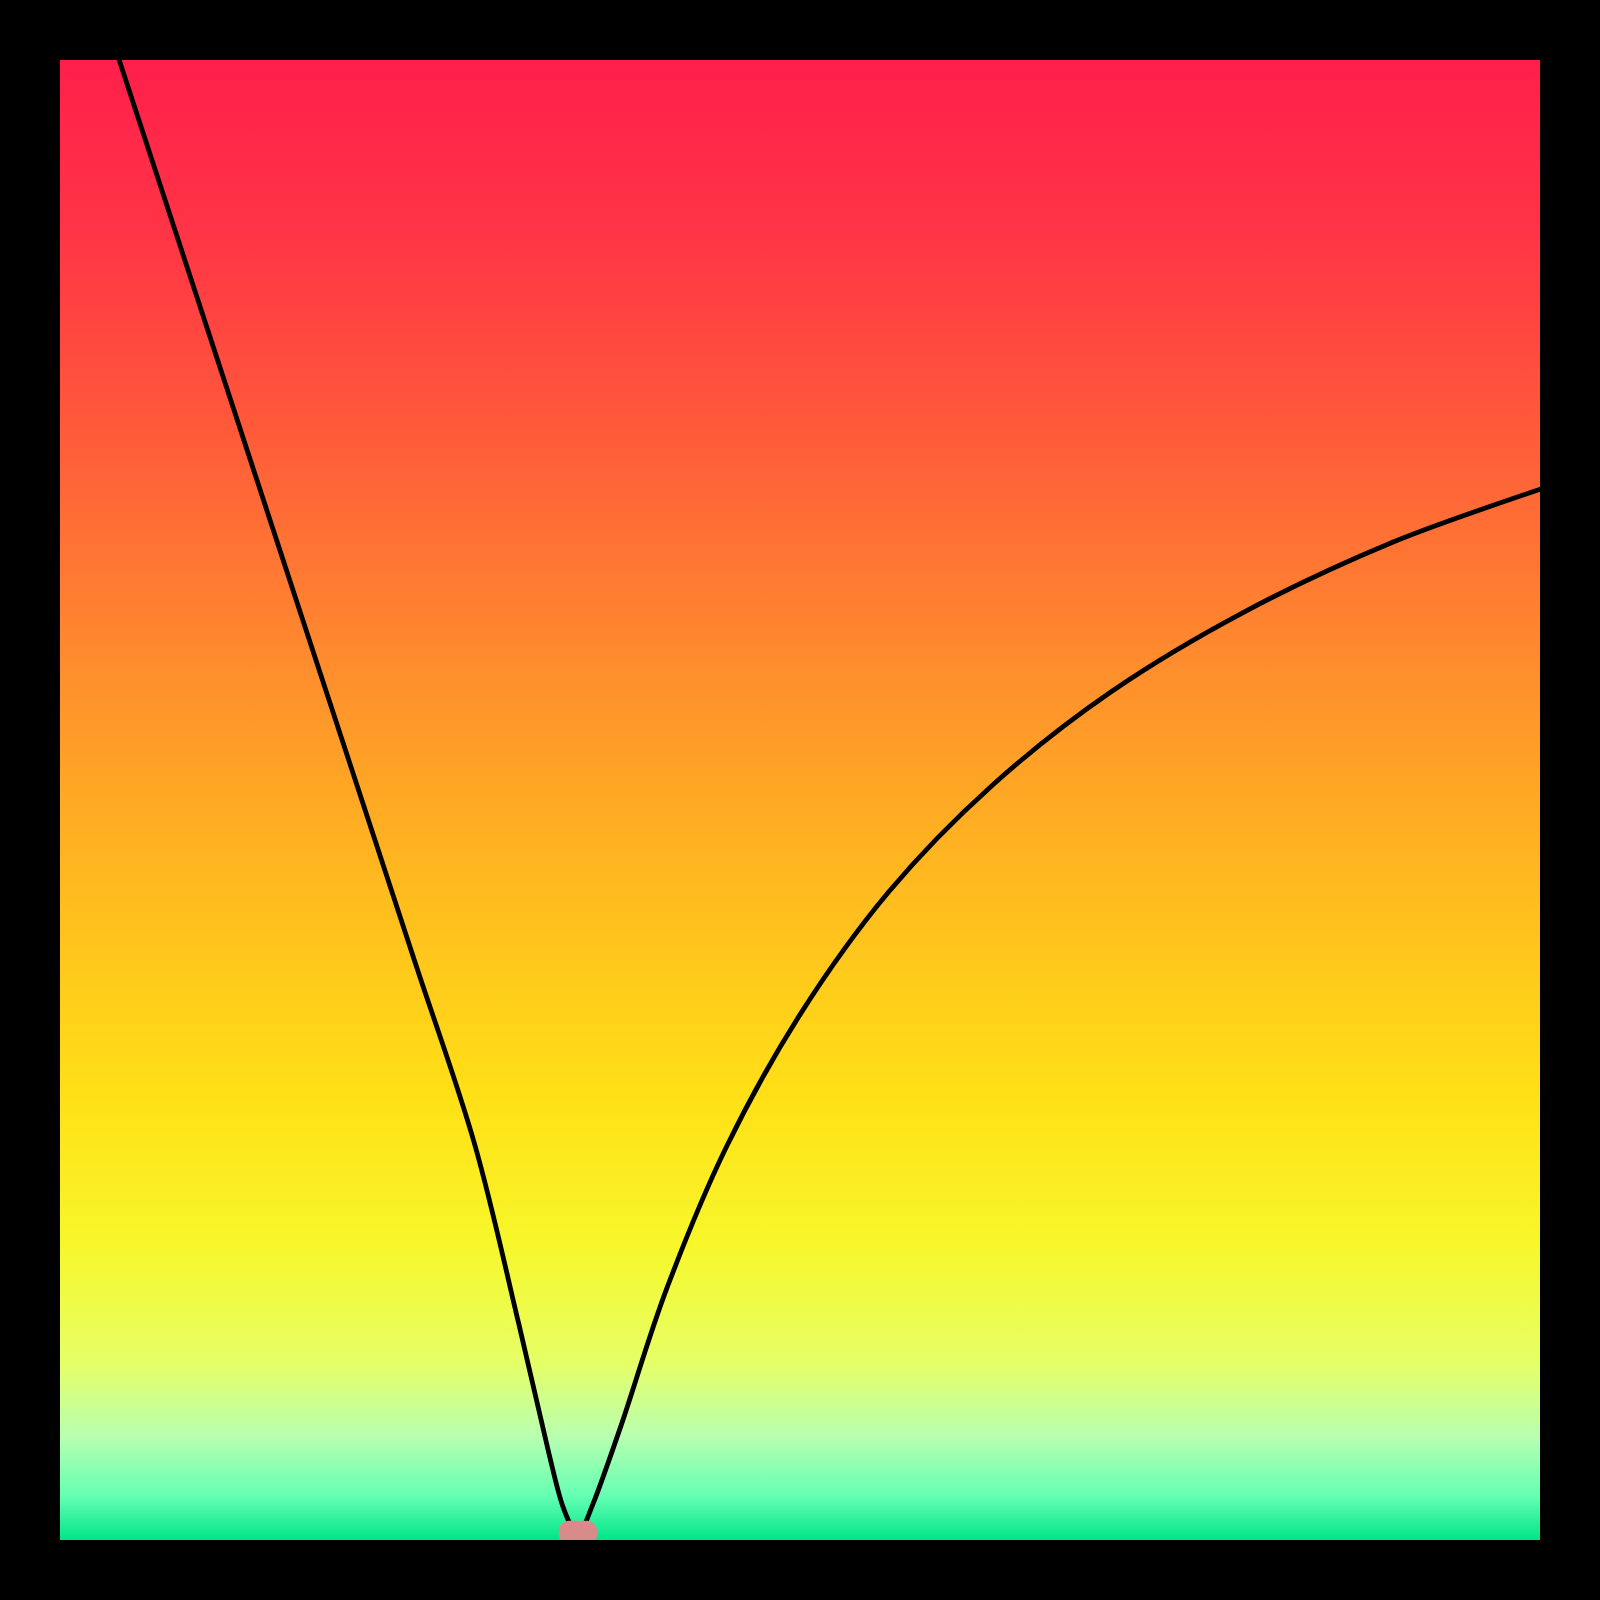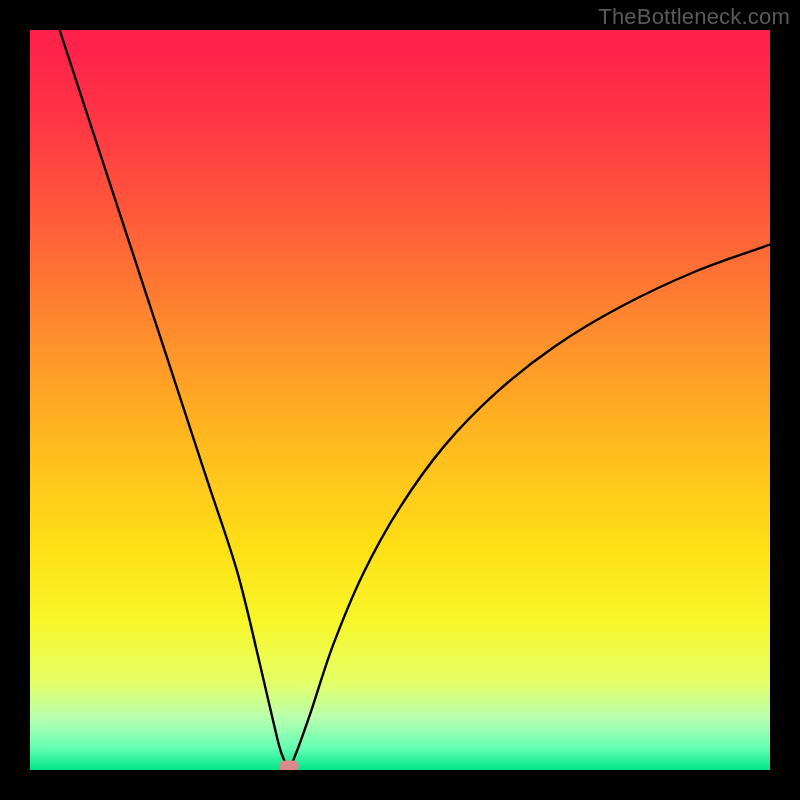--- a/index.html
+++ b/index.html
@@ -39,21 +39,20 @@
     display: block;
     width: 740px;
     height: 740px;
   }
 </style>
 </head>
 <body>
 
 <div class="frame">
 
-  <div class="watermark">TheBottleneck.com</div>
 
   <div class="plot-area">
     <svg class="plot-svg" viewBox="0 0 740 740">
       <defs>
         <linearGradient id="bg-grad" x1="0" y1="0" x2="0" y2="1">
             <stop offset="0%" stop-color="#ff1f4b"></stop>
             <stop offset="12%" stop-color="#ff3545"></stop>
             <stop offset="25%" stop-color="#ff5a3a"></stop>
             <stop offset="40%" stop-color="#ff8a2e"></stop>
             <stop offset="55.00000000000001%" stop-color="#ffb81f"></stop>

